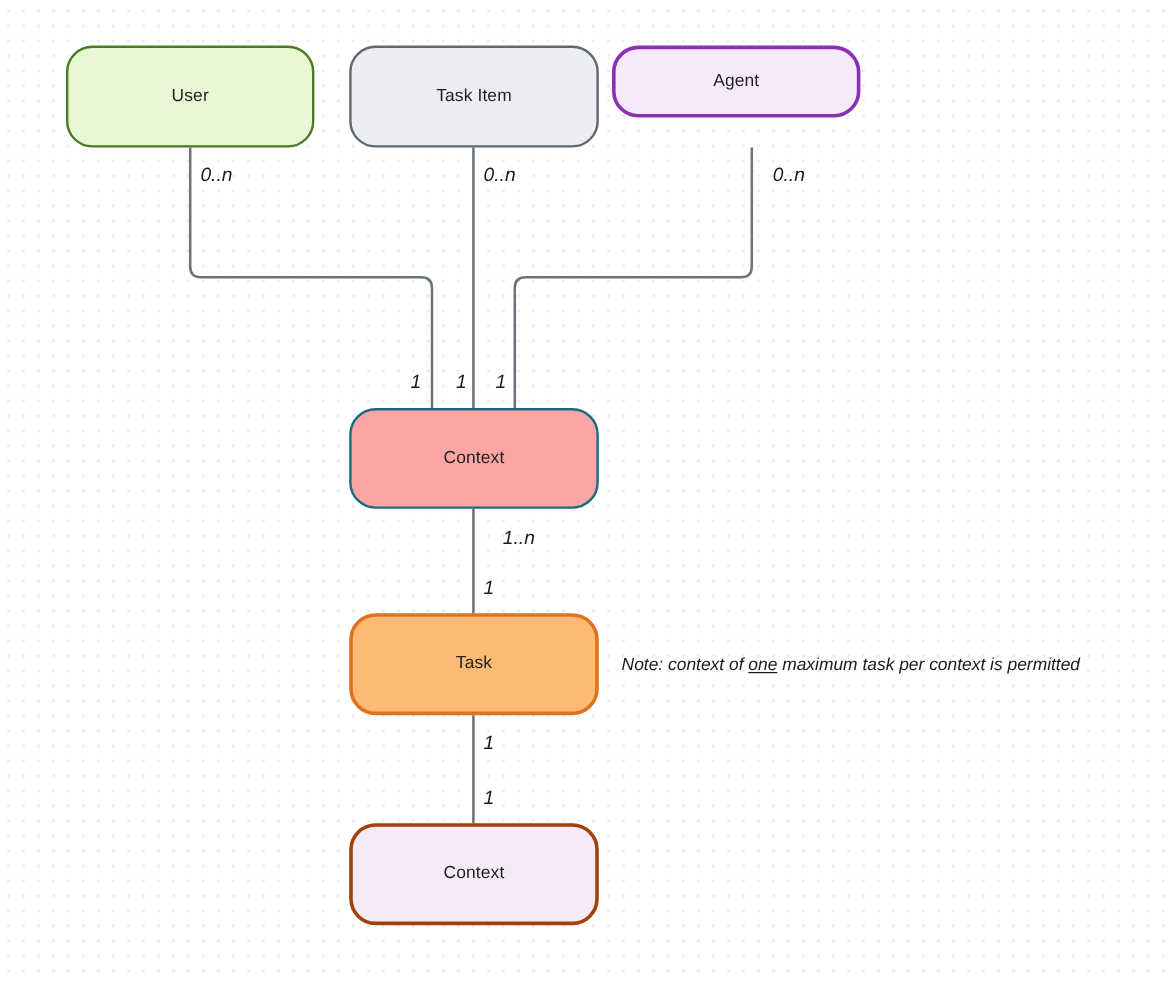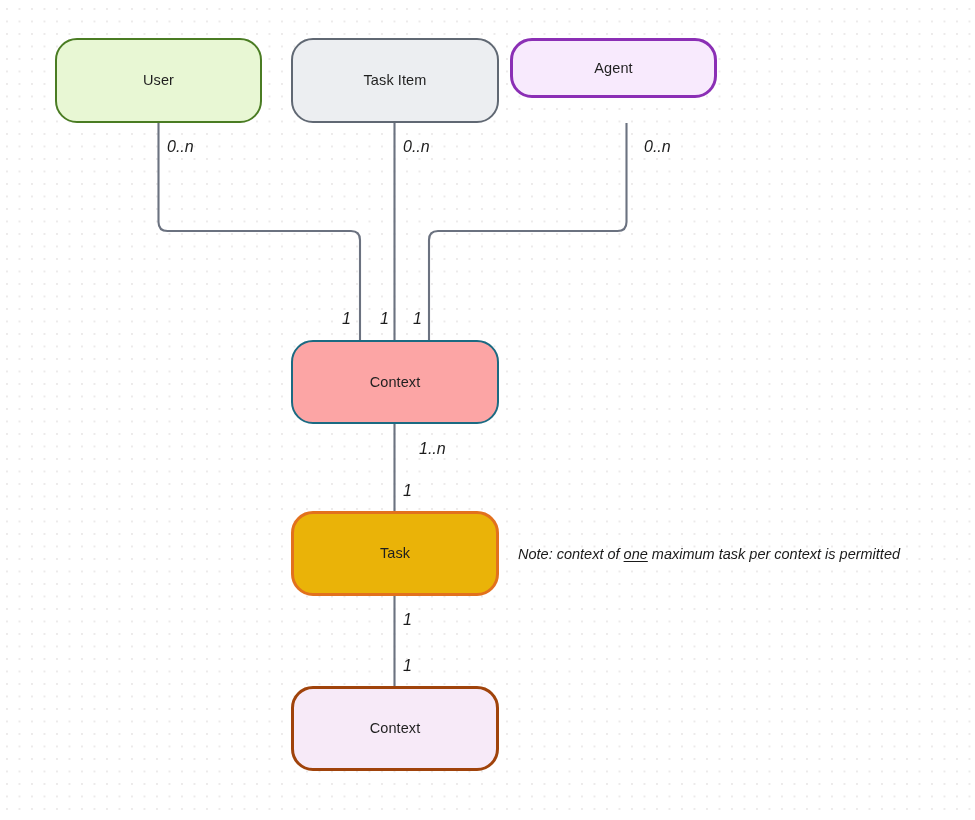--- a/index.html
+++ b/index.html
@@ -103,21 +103,21 @@
 </div>
 
 <div class="node" style="left:510px; top:38px; width:207px; height:60px; background:#f8eafd; border-color:#8b2fb5; border-width:3px;">
   <span class="node-label">Agent</span>
 </div>
 
 <div class="node" style="left:291px; top:340px; width:208px; height:84px; background:#fca5a5; border-color:#1b6a82; border-width:2.9px;">
   <span class="node-label">Context</span>
 </div>
 
-<div class="node" style="left:291px; top:511px; width:208px; height:85px; background:#eab308; border-color:#e2711d; border-width:3px;">
+<div class="node" style="left:291px; top:511px; width:208px; height:85px; background:#fdba74; border-color:#e2711d; border-width:3px;">
   <span class="node-label">Task</span>
 </div>
 
 <div class="node" style="left:291px; top:686px; width:208px; height:85px; background:#f7eaf8; border-color:#a0430b; border-width:3px;">
   <span class="node-label">Context</span>
 </div>
 
 <span class="edge-label" style="left:167px; top:139px;">0..n</span>
 
 <span class="edge-label" style="left:403px; top:139px;">0..n</span>

